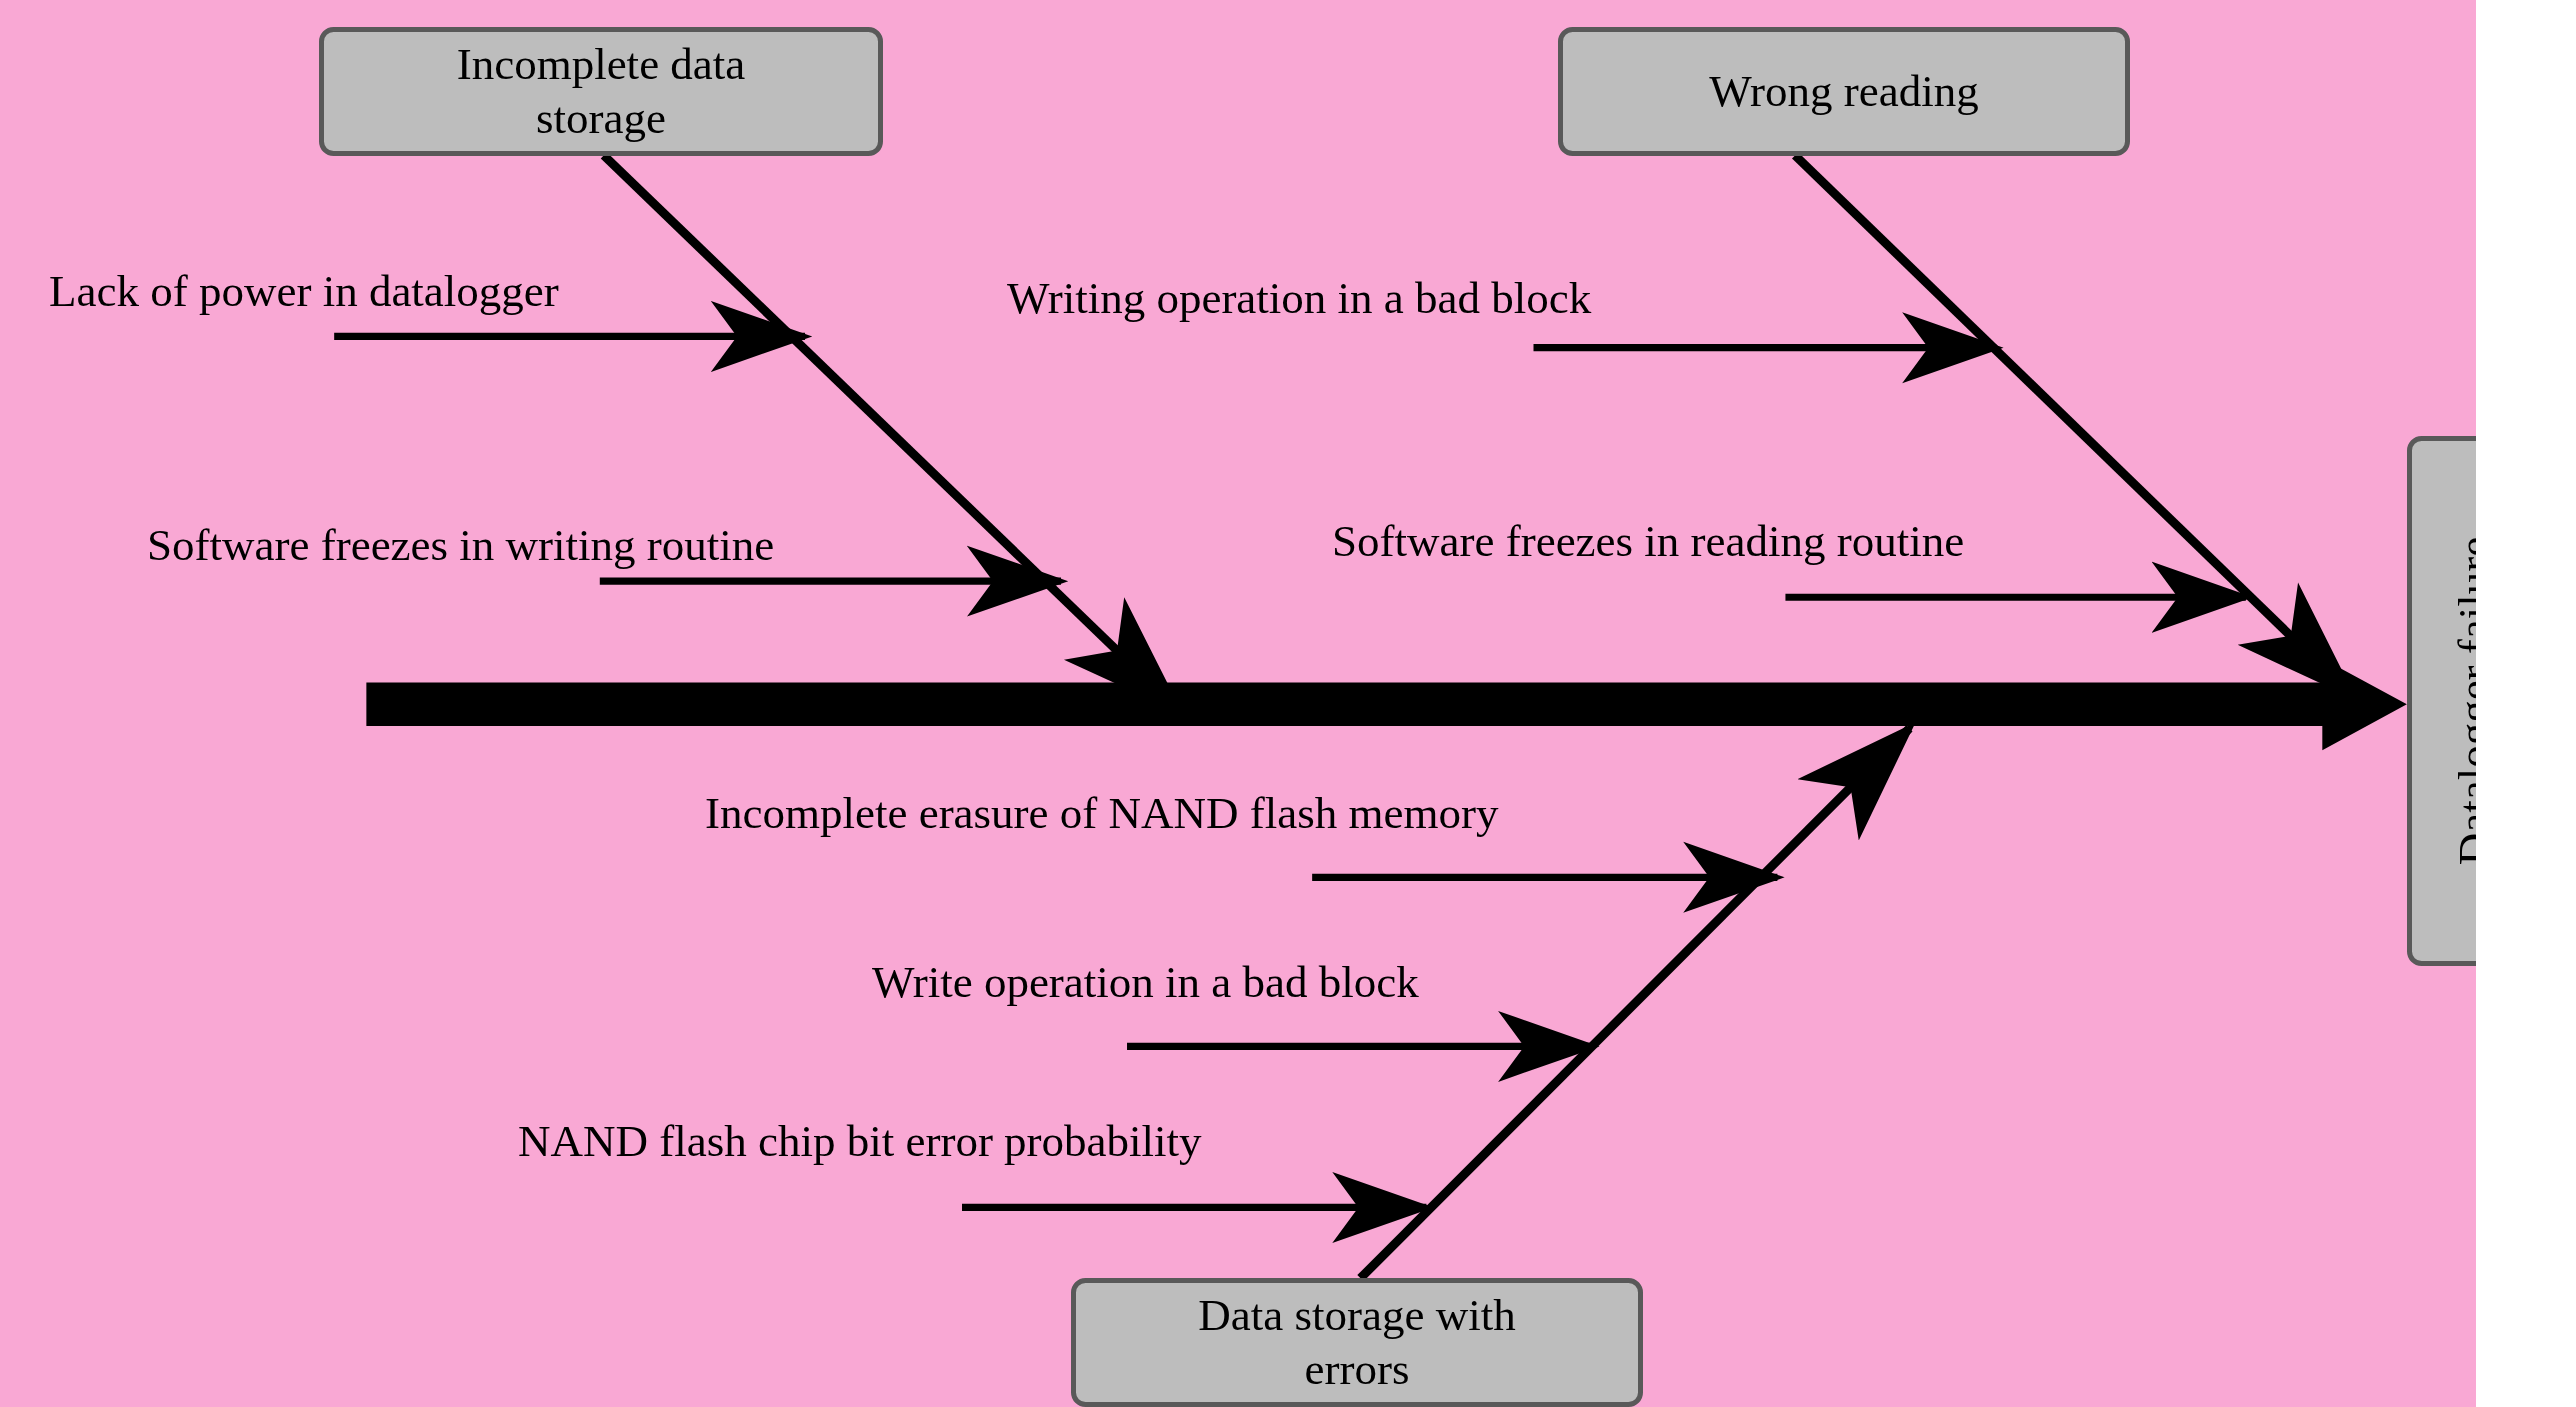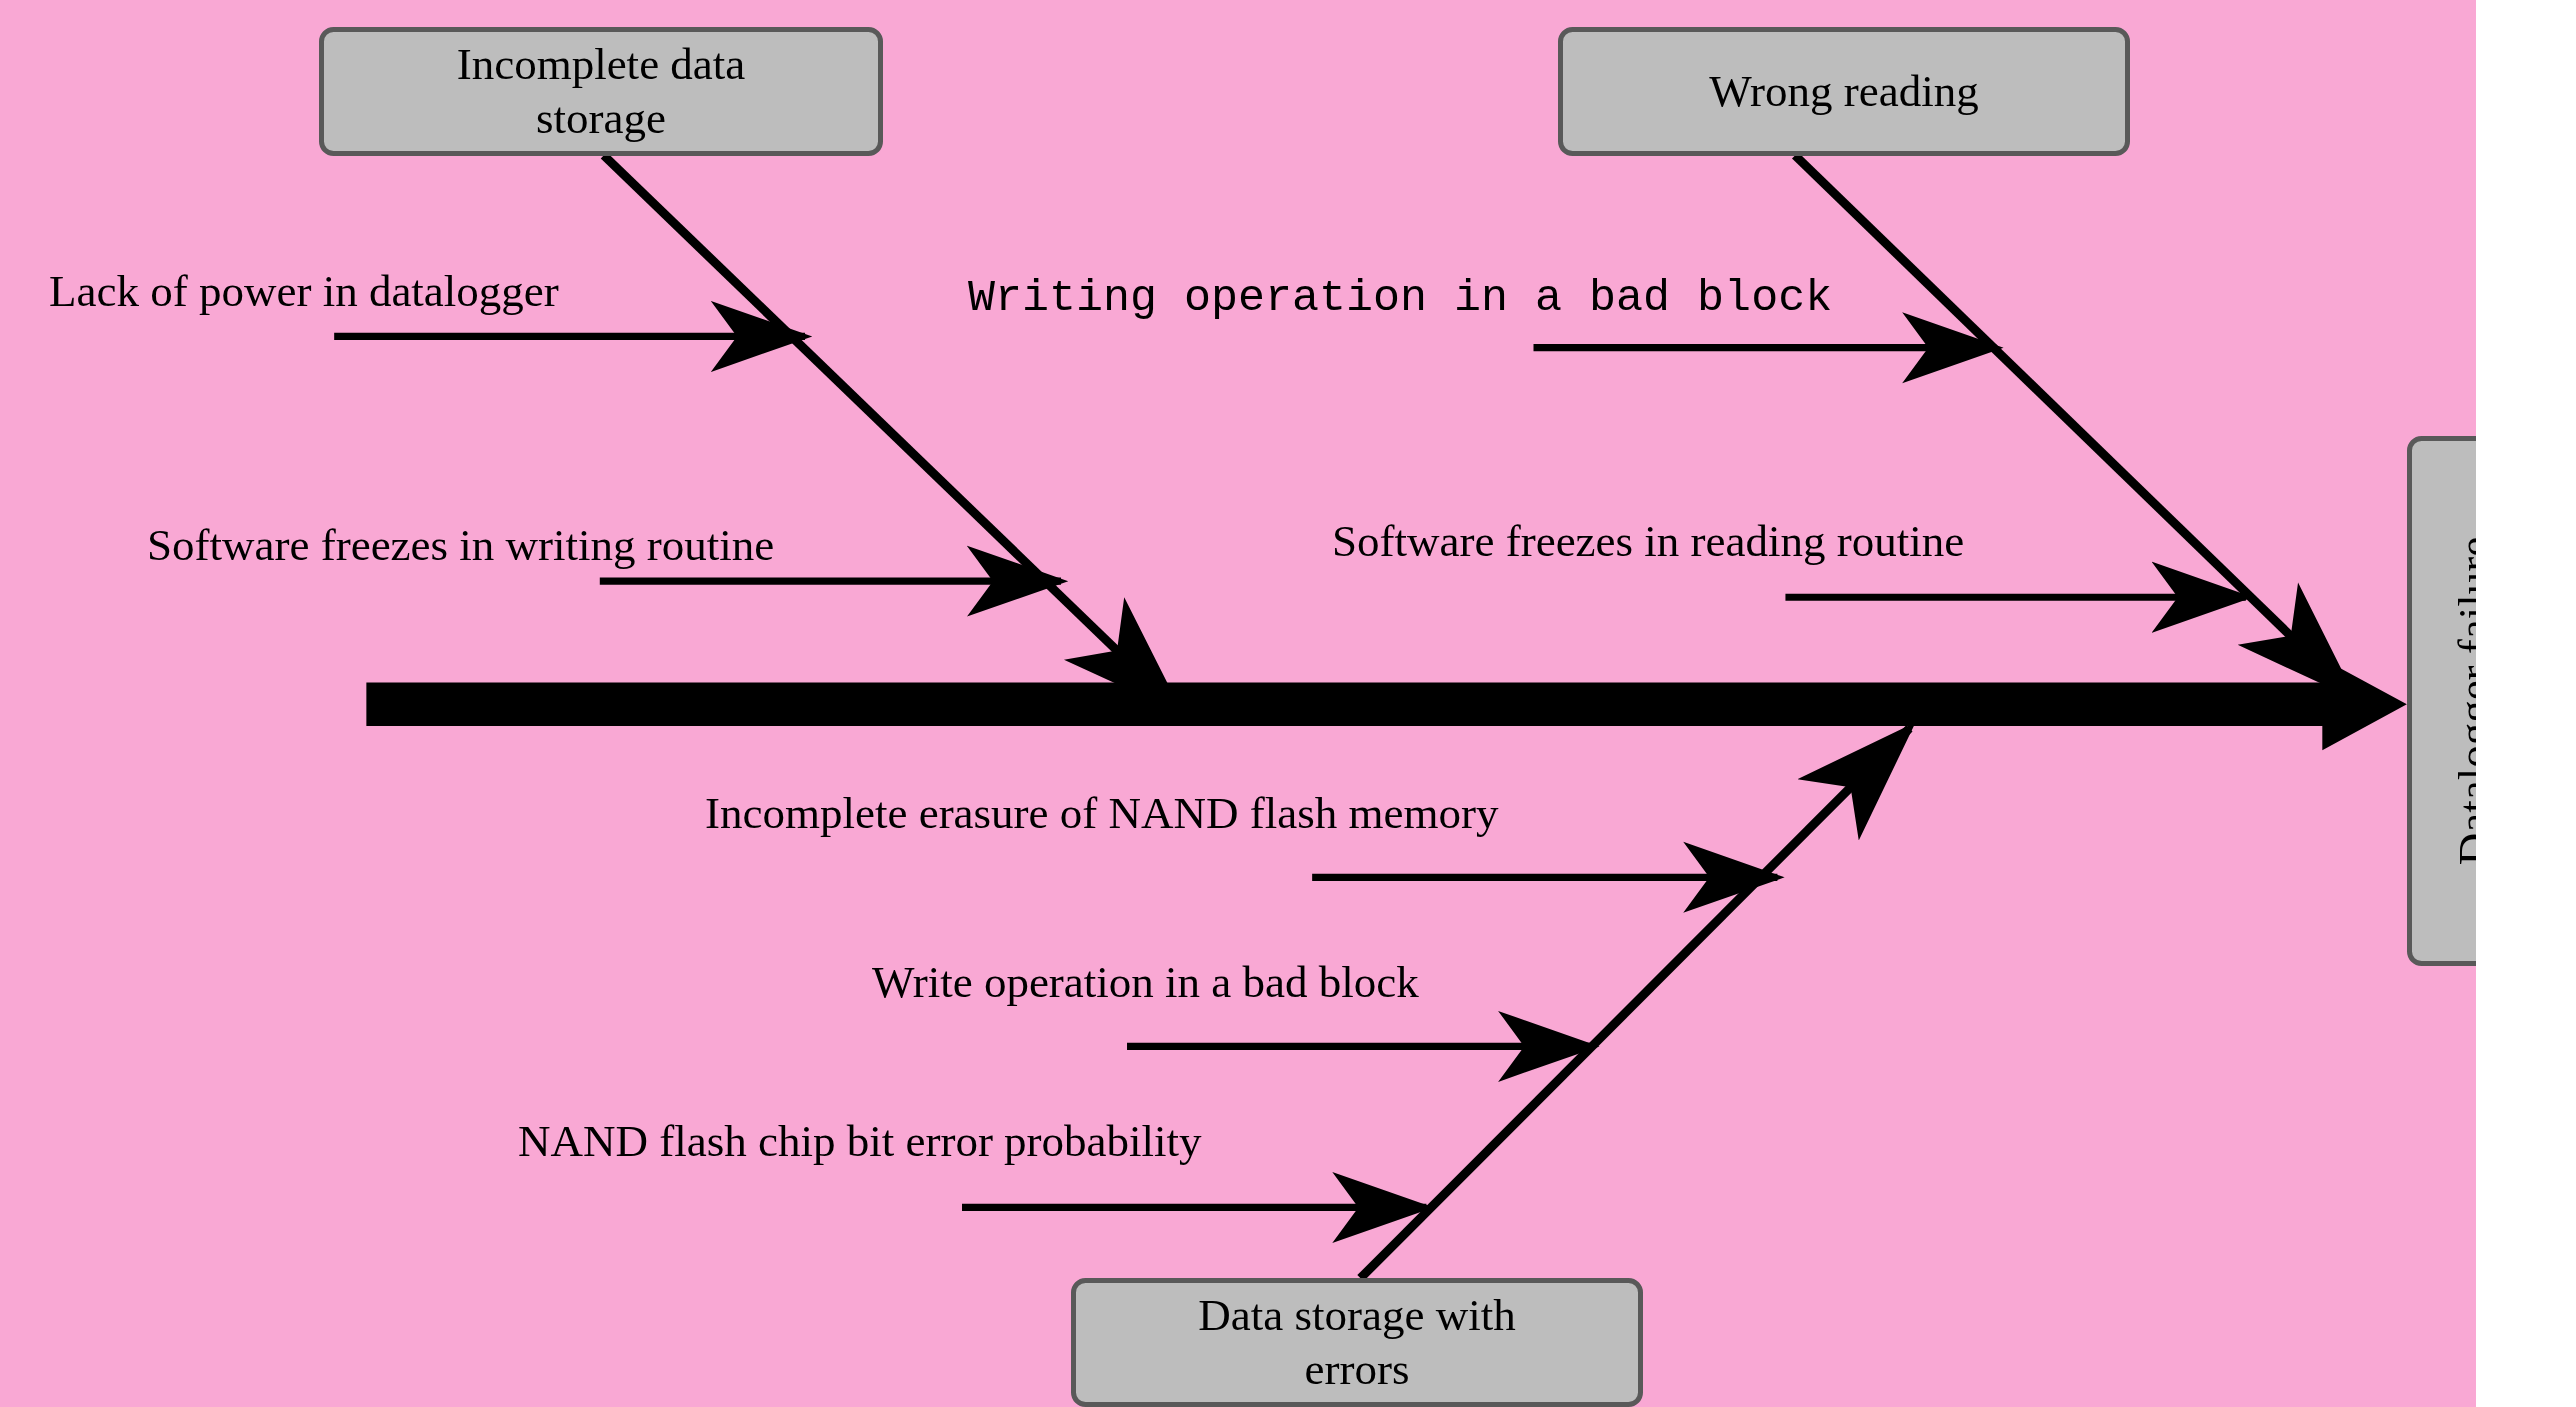--- a/index.html
+++ b/index.html
@@ -118,21 +118,21 @@
   </div>
 
   <div class="effect-box" style="left:2407px; top:436px; width:134px; height:530px;">
     <div class="vtext">Datalogger failure</div>
   </div>
 
   <div class="cause-label" style="left:31px; top:267px;margin-left:18px;">Lack of power in datalogger</div>
 
   <div class="cause-label" style="left:147px; top:521px;">Software freezes in writing routine</div>
 
-  <div class="cause-label" style="left:968px; top:274px;font-family:Liberation Mono, monospace;">Writing operation in a bad block</div>
+  <div class="cause-label" style="left:1007px; top:274px;">Writing operation in a bad block</div>
 
   <div class="cause-label" style="left:705px; top:789px;">Incomplete erasure of NAND flash memory</div>
 
   <div class="cause-label" style="left:1332px; top:517px;">Software freezes in reading routine</div>
 
   <div class="cause-label" style="left:831px; top:958px;margin-left:41px;">Write operation in a bad block</div>
 
   <div class="cause-label" style="left:518px; top:1117px;text-align:center;">NAND flash chip bit error probability</div>
 
 </div>

